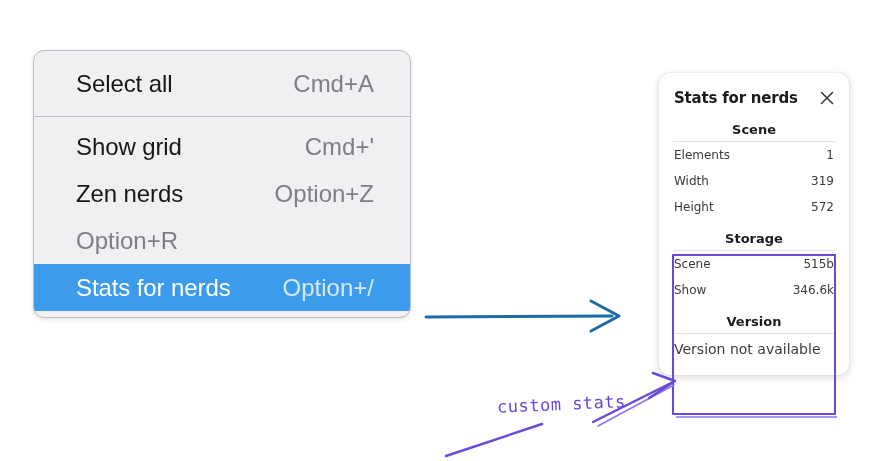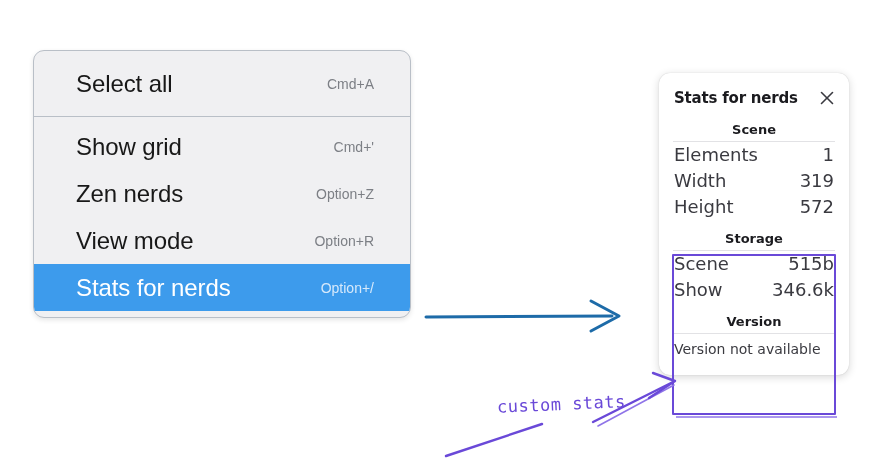--- a/index.html
+++ b/index.html
@@ -48,21 +48,21 @@
     padding: 0 36px 0 42px;
     cursor: default;
   }
   .menu-item .mi-label {
     font-size: 24px;
     color: #181818;
     letter-spacing: -0.1px;
     white-space: nowrap;
   }
   .menu-item .mi-shortcut {
-    font-size: 14px;
+    font-size: 24px;
     color: #7c7f85;
     white-space: nowrap;
   }
   .menu-item.selected {
     background: #3d9bec;
   }
   .menu-item.selected .mi-label { color: #ffffff; }
   .menu-item.selected .mi-shortcut { color: #d6e9fb; }
 
   
@@ -121,21 +121,21 @@
   .section-rule {
     height: 1px;
     background: #e2e2e5;
     margin: 0 14px 0 14px;
   }
 
   .stat-row {
     display: flex;
     justify-content: space-between;
     align-items: center;
-    font-size: 18px;
+    font-size: 12px;
     color: #3a3a40;
     padding: 3px 15px 3px 15px;
     line-height: 20px;
   }
   .stat-row .sr-key { white-space: nowrap; }
   .stat-row .sr-val { white-space: nowrap; }
 
   .plain-row {
     font-size: 14px;
     color: #3a3a40;
@@ -211,21 +211,20 @@
         <span class="mi-label">Show grid</span>
         <span class="mi-shortcut">Cmd+'</span>
       </div>
 
       <div class="menu-item">
         <span class="mi-label">Zen nerds</span>
         <span class="mi-shortcut">Option+Z</span>
       </div>
 
       <div class="menu-item">
-        <span class="mi-label">View mode</span>
         <span class="mi-shortcut">Option+R</span>
       </div>
 
       <div class="menu-item selected">
         <span class="mi-label">Stats for nerds</span>
         <span class="mi-shortcut">Option+/</span>
       </div>
 
     </div>
   </div>

